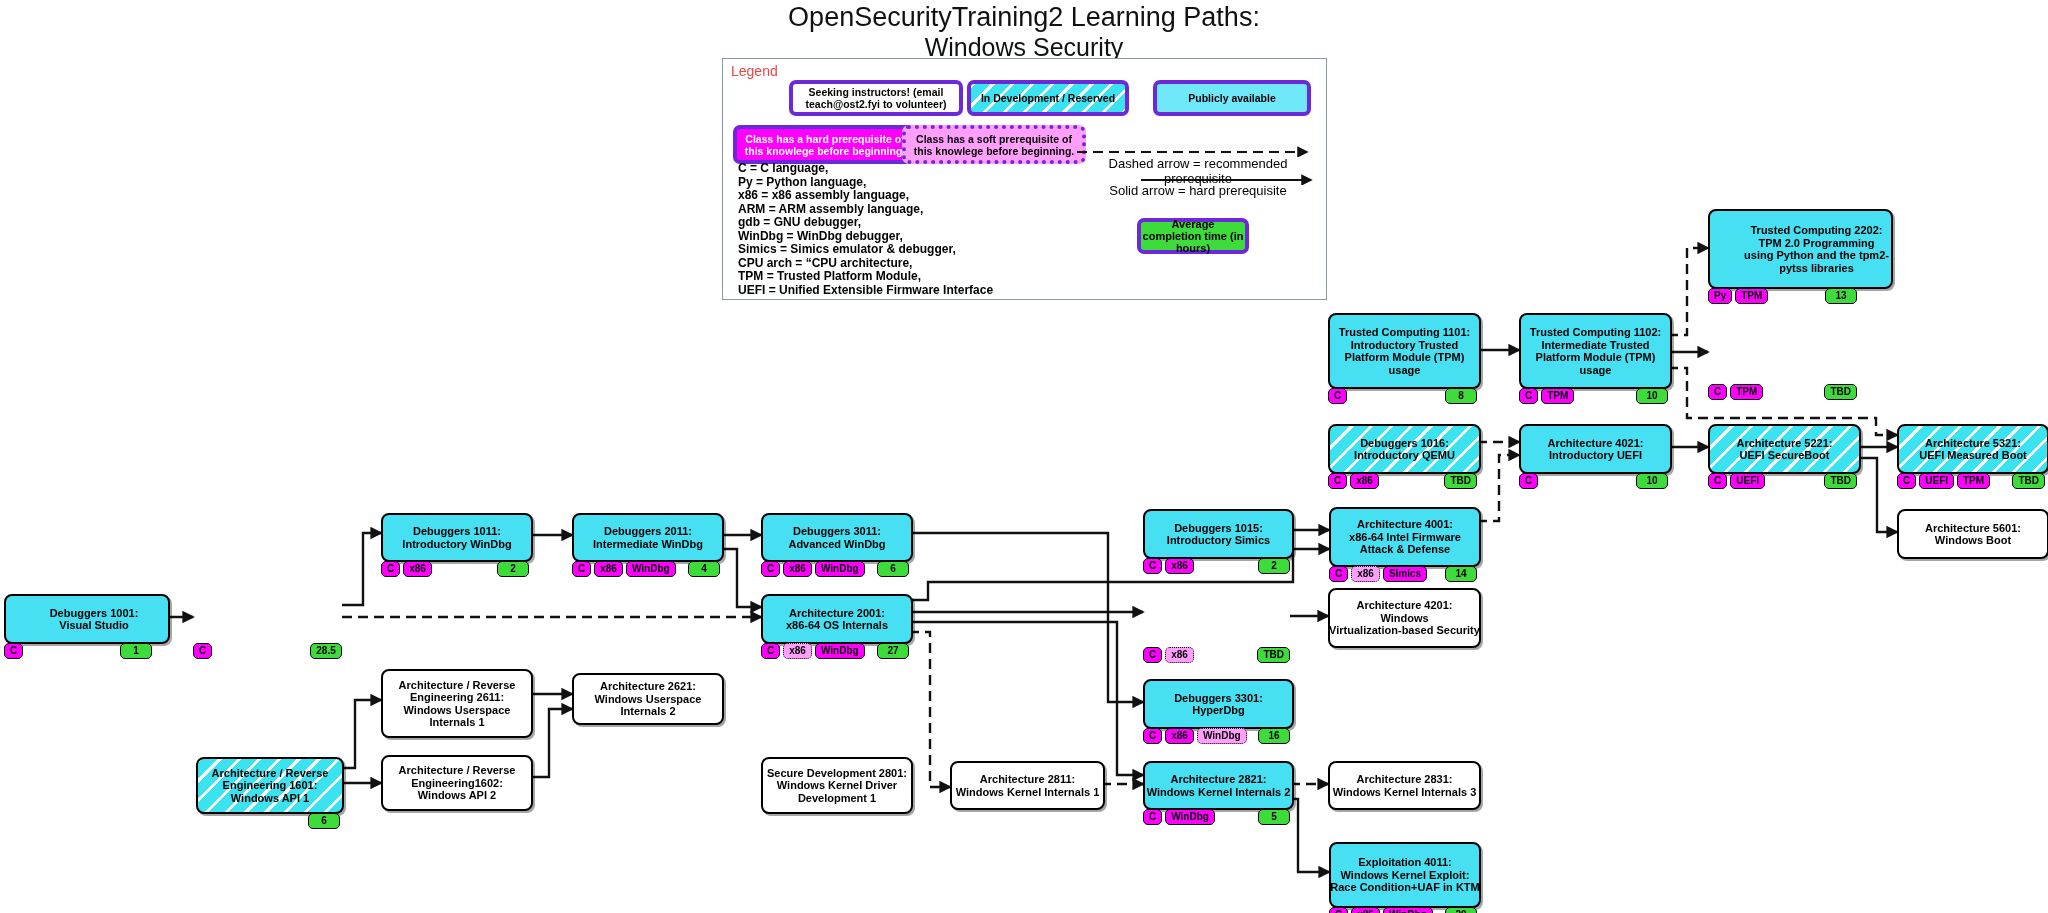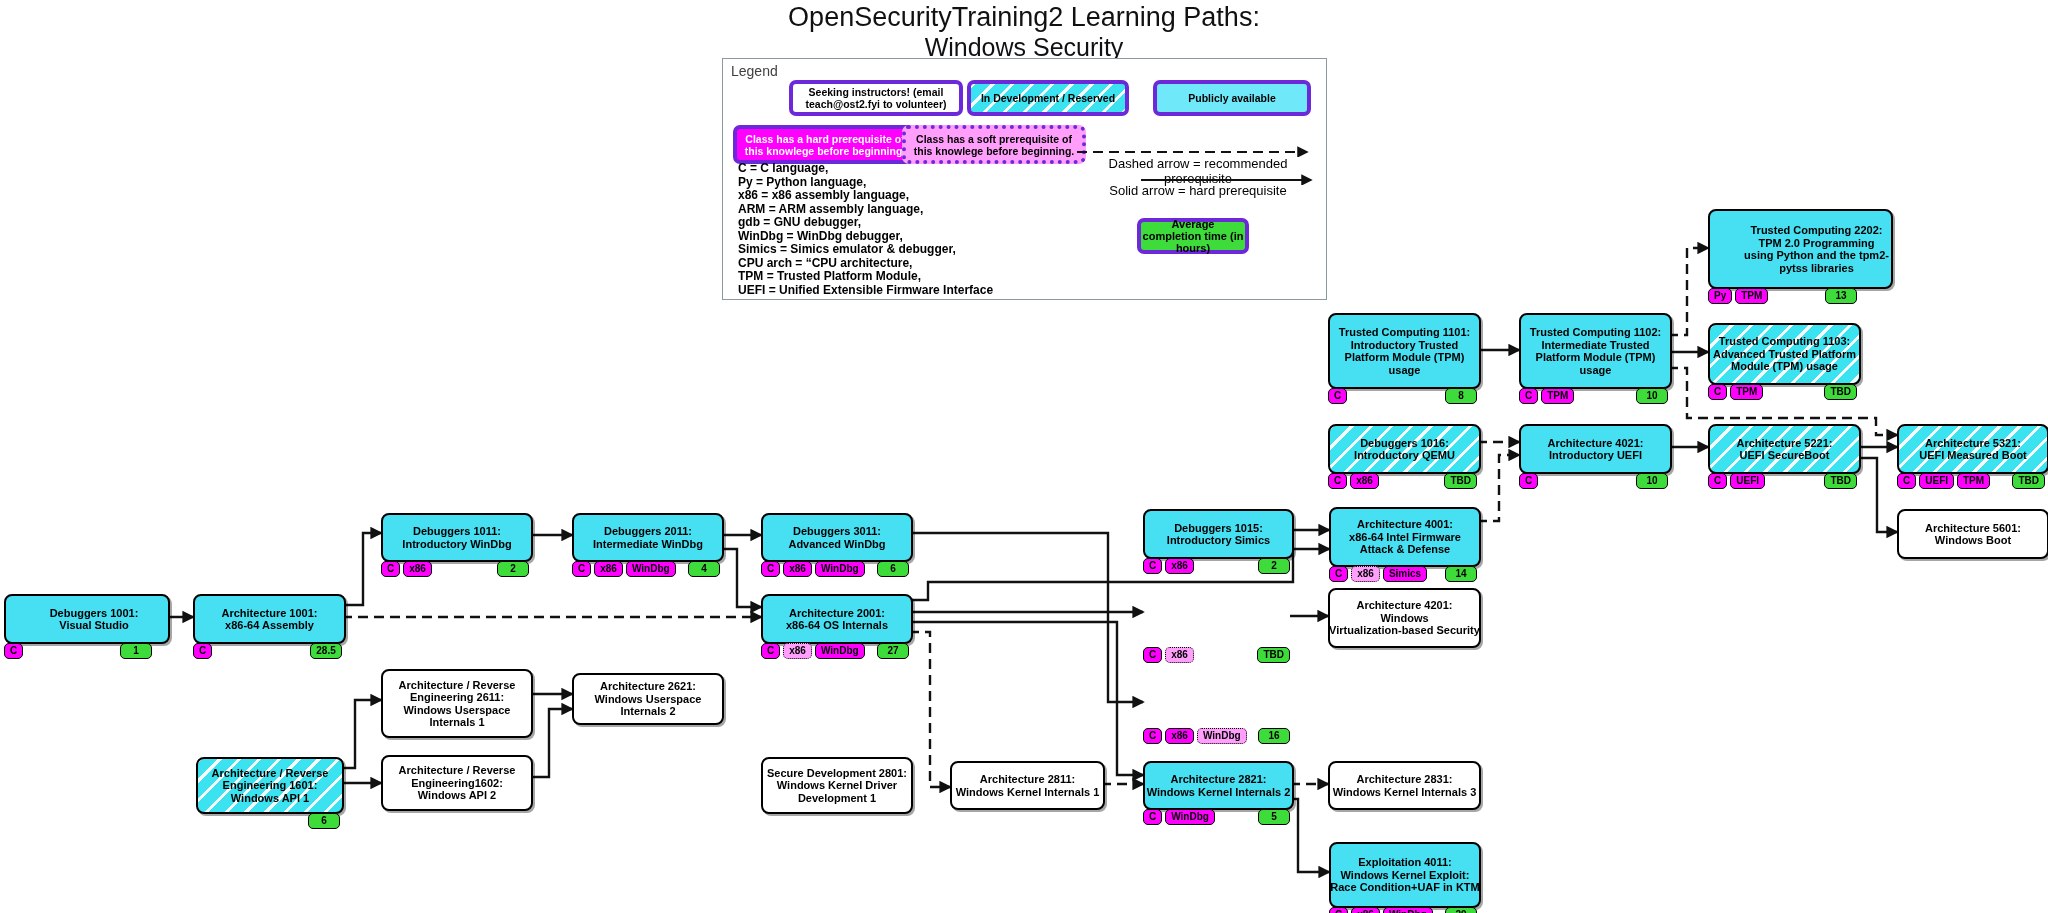--- a/index.html
+++ b/index.html
@@ -26,21 +26,21 @@
   .tag.time{background:#3EDC3B;margin-left:auto;min-width:20px;text-align:center;}
 
   
   .title{position:absolute;left:0;right:0;text-align:center;color:#111;z-index:2;}
   #title1{top:2px;font-size:27px;}
   #title2{top:33px;font-size:25px;}
 
   
   #legend{position:absolute;left:722px;top:58px;width:603px;height:240px;border:1.5px solid #8a9aa0;
           background:#fff;z-index:2;}
-  #legend .lg-label{position:absolute;left:8px;top:4px;font-size:14px;color:#404040;}
+  #legend .lg-label{position:absolute;left:8px;top:4px;font-size:14px;color:#ef4444;}
   .lg-box{position:absolute;display:flex;align-items:center;justify-content:center;text-align:center;
           border:4px solid #6d28d9;border-radius:7px;font-size:10.5px;font-weight:bold;line-height:12px;color:#000;}
   #lg-seeking{left:66px;top:21px;width:154px;height:28px;background:#fff;padding:0 6px;}
   #lg-indev{left:244px;top:21px;width:154px;height:28px;
             background:repeating-linear-gradient(135deg,rgba(255,255,255,.95) 0 3px,rgba(255,255,255,0) 3px 14px),#3BE3F0;}
   #lg-public{left:430px;top:21px;width:150px;height:28px;background:#6FE8FA;}
   #lg-hard{left:10px;top:66px;width:168px;height:31px;background:#FF00FF;color:#fff;padding:0 4px;}
   #lg-soft{left:179px;top:66px;width:168px;height:31px;background:#FF9EFB;border-style:dotted;padding:0 4px;}
   #lg-abbrev{position:absolute;left:15px;top:103px;font-size:12px;font-weight:bold;line-height:13.5px;color:#000;}
   .lg-arrow{position:absolute;}
@@ -154,25 +154,20 @@
       <div class="nline">Trusted Computing 2202:</div>
       <div class="nline">TPM 2.0 Programming</div>
       <div class="nline">using Python and the tpm2-</div>
       <div class="nline">pytss libraries</div>
     </div>
     <div class="tagrow" style="left: 1708px; top: 287px; width: 149px;">
       <span class="tag hard">Py</span>
       <span class="tag hard">TPM</span>
       <span class="tag time">13</span>
     </div>
-    <div class="node indev" style="left: 1708px; top: 323px; width: 149px; height: 58px;">
-      <div class="nline">Trusted Computing 1103:</div>
-      <div class="nline">Advanced Trusted Platform</div>
-      <div class="nline">Module (TPM) usage</div>
-    </div>
     <div class="tagrow" style="left: 1708px; top: 383px; width: 149px;">
       <span class="tag hard">C</span>
       <span class="tag hard">TPM</span>
       <span class="tag time">TBD</span>
     </div>
     <div class="node indev" style="left: 1328px; top: 424px; width: 149px; height: 46px;">
       <div class="nline">Debuggers 1016:</div>
       <div class="nline">Introductory QEMU</div>
     </div>
     <div class="tagrow" style="left: 1328px; top: 472px; width: 149px;">
@@ -261,24 +256,20 @@
       <span class="tag time">6</span>
     </div>
     <div class="node public" style="left: 4px; top: 594px; width: 148px; height: 46px; padding-left: 14px;">
       <div class="nline">Debuggers 1001:</div>
       <div class="nline">Visual Studio</div>
     </div>
     <div class="tagrow" style="left: 4px; top: 642px; width: 148px;">
       <span class="tag hard">C</span>
       <span class="tag time">1</span>
     </div>
-    <div class="node public" style="left: 193px; top: 594px; width: 149px; height: 46px;">
-      <div class="nline">Architecture 1001:</div>
-      <div class="nline">x86-64 Assembly</div>
-    </div>
     <div class="tagrow" style="left: 193px; top: 642px; width: 149px;">
       <span class="tag hard">C</span>
       <span class="tag time">28.5</span>
     </div>
     <div class="node public" style="left: 761px; top: 594px; width: 148px; height: 46px;">
       <div class="nline">Architecture 2001:</div>
       <div class="nline">x86-64 OS Internals</div>
     </div>
     <div class="tagrow" style="left: 761px; top: 642px; width: 148px;">
       <span class="tag hard">C</span>
@@ -288,20 +279,24 @@
     </div>
     <div class="tagrow" style="left: 1143px; top: 646px; width: 147px;">
       <span class="tag hard">C</span>
       <span class="tag soft">x86</span>
       <span class="tag time">TBD</span>
     </div>
     <div class="node seeking" style="left: 1328px; top: 588px; width: 149px; height: 56px;">
       <div class="nline">Architecture 4201:</div>
       <div class="nline">Windows</div>
       <div class="nline">Virtualization-based Security</div>
+    </div>
+    <div class="node public" style="left: 1143px; top: 679px; width: 147px; height: 46px;">
+      <div class="nline">Debuggers 3301:</div>
+      <div class="nline">HyperDbg</div>
     </div>
     <div class="tagrow" style="left: 1143px; top: 727px; width: 147px;">
       <span class="tag hard">C</span>
       <span class="tag hard">x86</span>
       <span class="tag soft">WinDbg</span>
       <span class="tag time">16</span>
     </div>
     <div class="node seeking" style="left: 381px; top: 669px; width: 148px; height: 65px;">
       <div class="nline">Architecture / Reverse</div>
       <div class="nline">Engineering 2611:</div>

